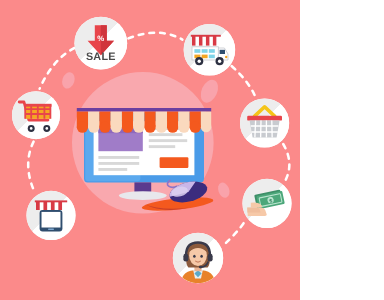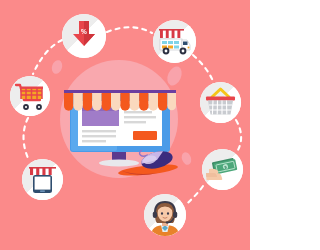--- a/index.html
+++ b/index.html
@@ -148,20 +148,21 @@
     </svg>
   </div>
 
   <div class="node" id="node-sale">
     <div class="shade"></div>
     <svg class="glyph" viewBox="0 0 44 44" width="44" height="44">
       <path d="M17,7 h10 v13 h6 l-11,12 l-11,-12 h6 z" fill="#E8454B"></path>
       <path d="M22,7 h5 v13 h6 l-11,12 z" fill="#D0353C"></path>
       <text x="22" y="20" font-family="Liberation Sans, sans-serif" font-size="6.5" font-weight="bold" fill="#FFFFFF" text-anchor="middle">%</text>
     </svg>
+    <div class="abs sale-text" style="left:0;right:0;bottom:6px;z-index:3;">SALE</div>
   </div>
 
   <div class="node" id="node-truck">
     <div class="shade"></div>
     <svg class="glyph" viewBox="0 0 43 43" width="43" height="43">
 
       <rect x="7" y="10" width="23" height="8" fill="#FFFFFF"></rect>
       <g>
         <rect x="7" y="10" width="2.9" height="8" fill="#D83A45"></rect>
         <rect x="12.8" y="10" width="2.9" height="8" fill="#D83A45"></rect>

